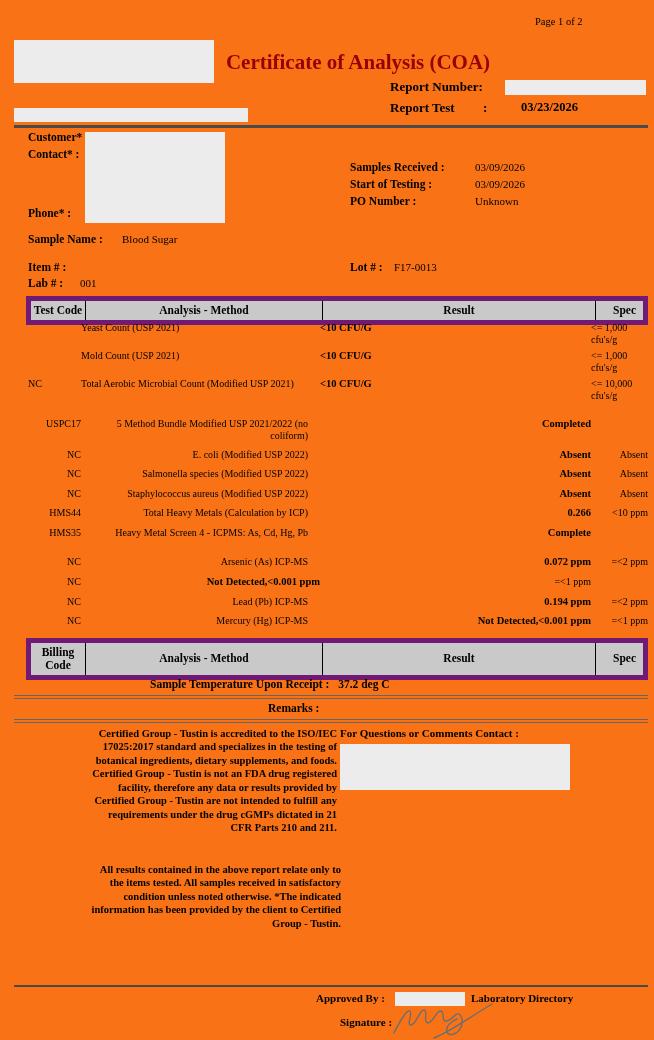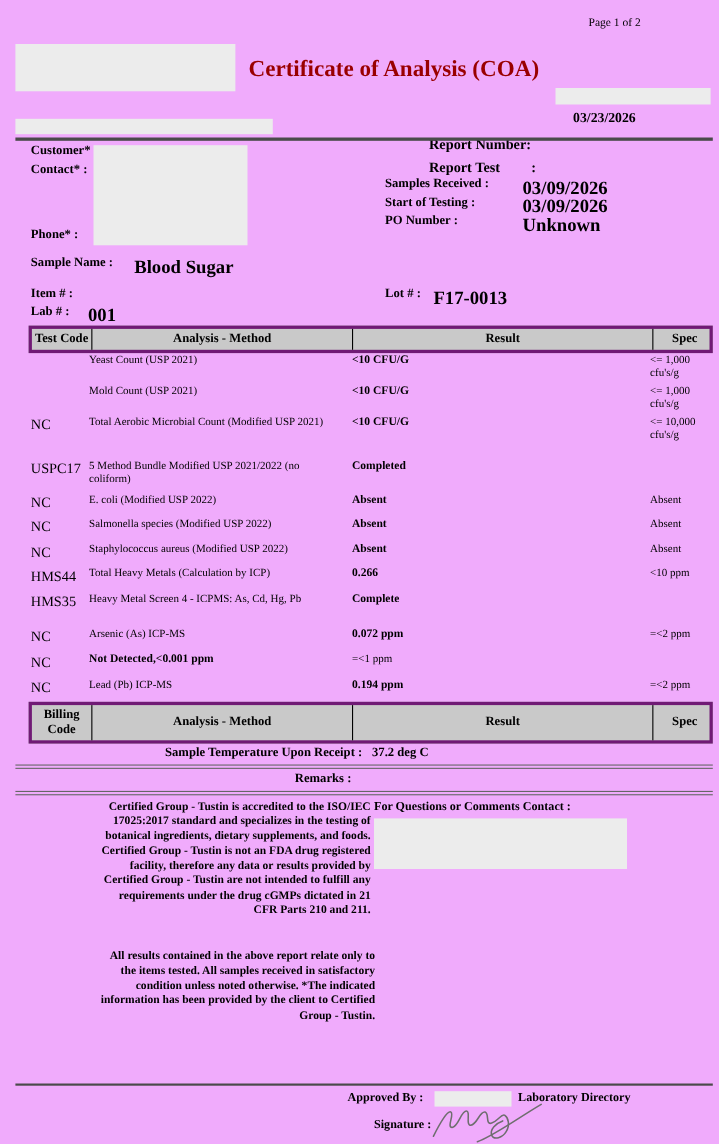--- a/index.html
+++ b/index.html
@@ -1,57 +1,57 @@
 <!DOCTYPE html>
 <html><head>
 <meta charset="utf-8">
 <style>
   html,body { margin:0; padding:0; background:#888; }
   .page {
     position:relative; width:654px; height:1040px; margin:0 auto;
-    background:#f0abfc; font-family:"Liberation Serif","DejaVu Serif",serif;
+    background:#f97316; font-family:"Liberation Serif","DejaVu Serif",serif;
     color:#000; overflow:hidden;
   }
   .abs { position:absolute; }
   .redact { position:absolute; background:#ececec; }
   .hline { position:absolute; background:#4a4a4a; }
   .dline { position:absolute; height:2px; border-top:1px solid #666; border-bottom:1px solid #666; background:transparent; }
 
   #page-indicator { left:535px; top:16px; font-size:10.5px; }
   #coa-title { left:0; top:50px; width:100%; box-sizing:border-box; padding-left:62px;
     text-align:center; font-size:21px; font-weight:bold; color:#990000; }
 
-  .rpt-label { font-size:13px; font-weight:bold;margin-top:44px; }
+  .rpt-label { font-size:13px; font-weight:bold; }
   #report-number-label { left:390px; top:79px; }
   #report-date-label   { left:390px; top:100px; }
   #report-date-colon   { left:483px; top:100px; }
   #report-date-value   { left:521px; top:100px; font-size:12.5px; font-weight:bold; }
 
   .info-label { font-size:11.5px; font-weight:bold; }
-  .info-value { font-size:17px; font-weight:bold; }
+  .info-value { font-size:11px; font-weight:normal; }
 
   
   .thead {
     position:absolute; left:26px; width:622px; box-sizing:border-box;
     display:grid; grid-template-columns:55px 237px 273px 57px;
-    border:3px solid #701a75; background:#c9c9c9;
+    border:5px solid #701a75; background:#c9c9c9;
   }
   .thead > div {
     border-right:1px solid #000; display:flex; align-items:center; justify-content:center;
     text-align:center; font-weight:bold; font-size:11.5px; line-height:1.12; padding:3px 1px;
   }
   .thead > div:last-child { border-right:none; }
   #results-head { top:296px; }
   #billing-head { top:638px; }
 
   #results-body { position:absolute; left:26px; top:320px; width:622px; }
   .trow { display:grid; grid-template-columns:55px 239px 271px 57px; padding:3.5px 0; }
-  .tgroup + .tgroup { margin-top:10px; }
+  .tgroup + .tgroup { margin-top:10px;text-align:right; }
   .tgroup.g1 .trow { padding:2px 0; }
-  .cell-code   { font-size:13px;  padding-left:2px; line-height:1.2; }
+  .cell-code   { font-size:10px;  padding-left:2px; line-height:1.2; }
   .cell-method { font-size:10px; padding-right:12px; line-height:1.2; }
   .cell-result { font-size:10.5px; font-weight:bold; line-height:1.2; }
   .cell-spec   { font-size:10px;  line-height:1.2; }
 
   #temp-row { left:150px; top:678px; font-size:11.5px; font-weight:bold; }
   #remarks-row { left:268px; top:702px; font-size:11.5px; font-weight:bold; }
 
   .para { position:absolute; font-size:10.5px; font-weight:bold; line-height:1.28; text-align:right; }
   #disclaimer-p1 { left:85px; top:727px; width:252px; }
   #disclaimer-p2 { left:85px; top:863px; width:256px; }

